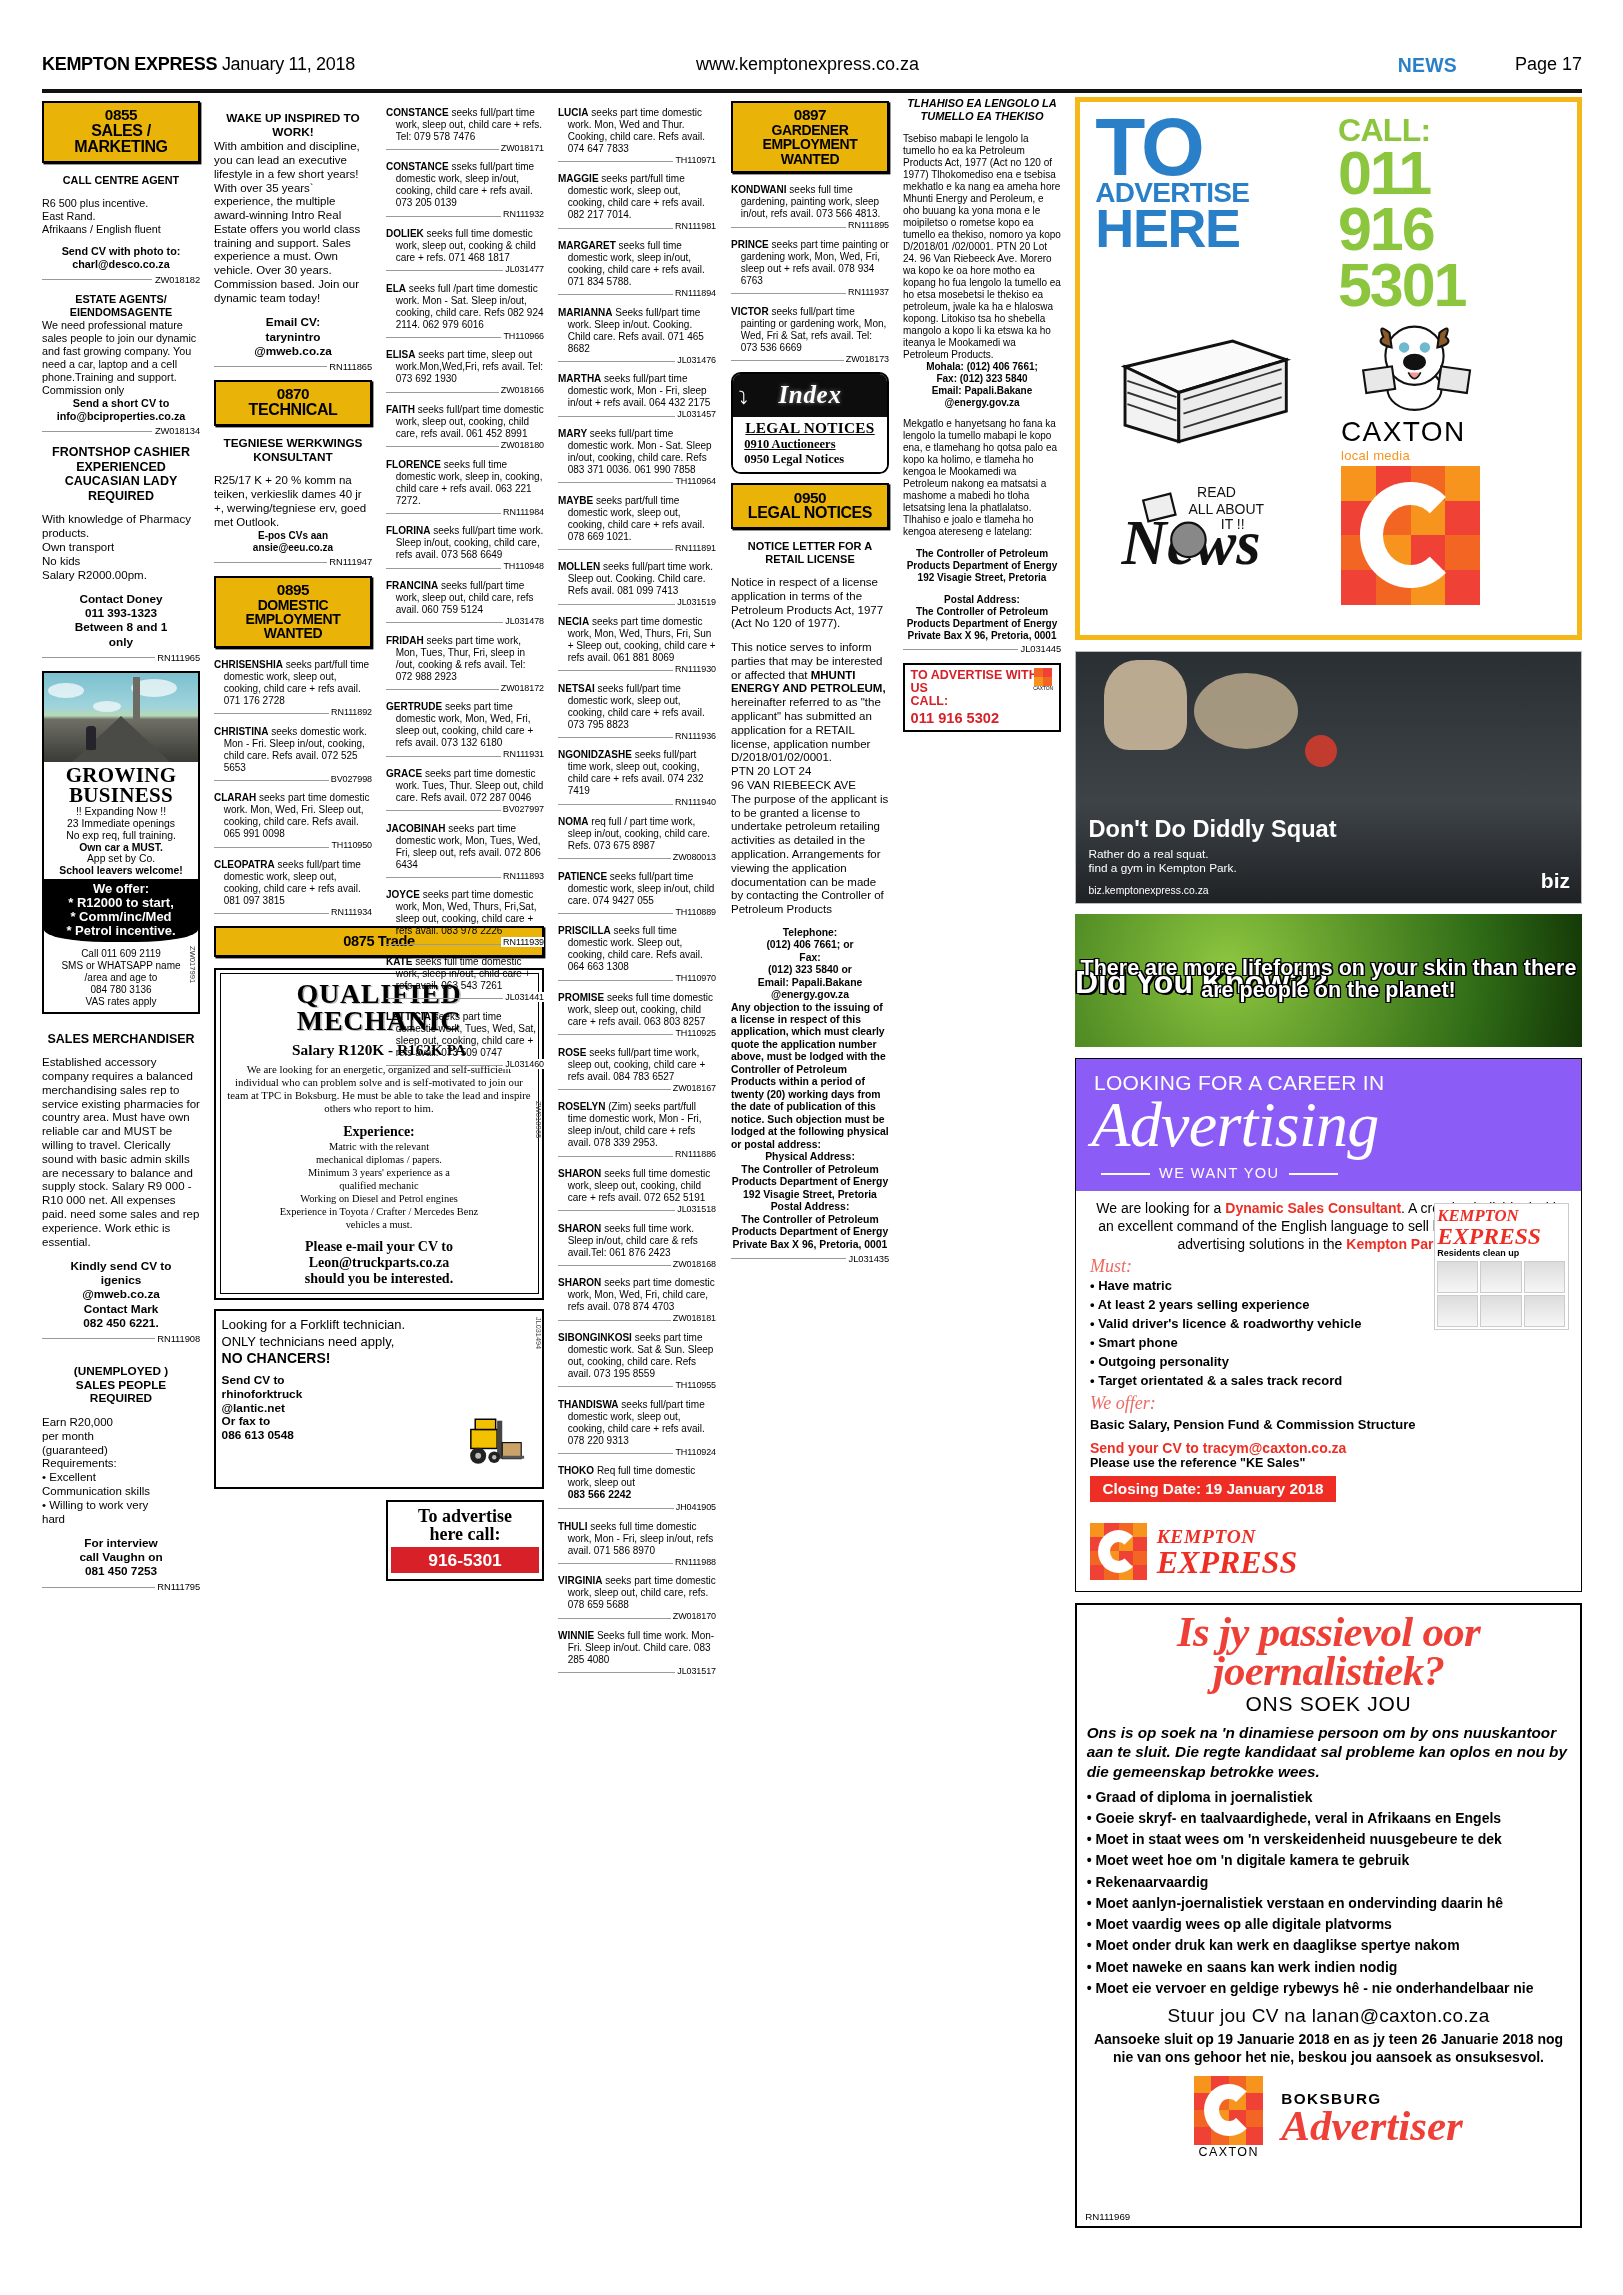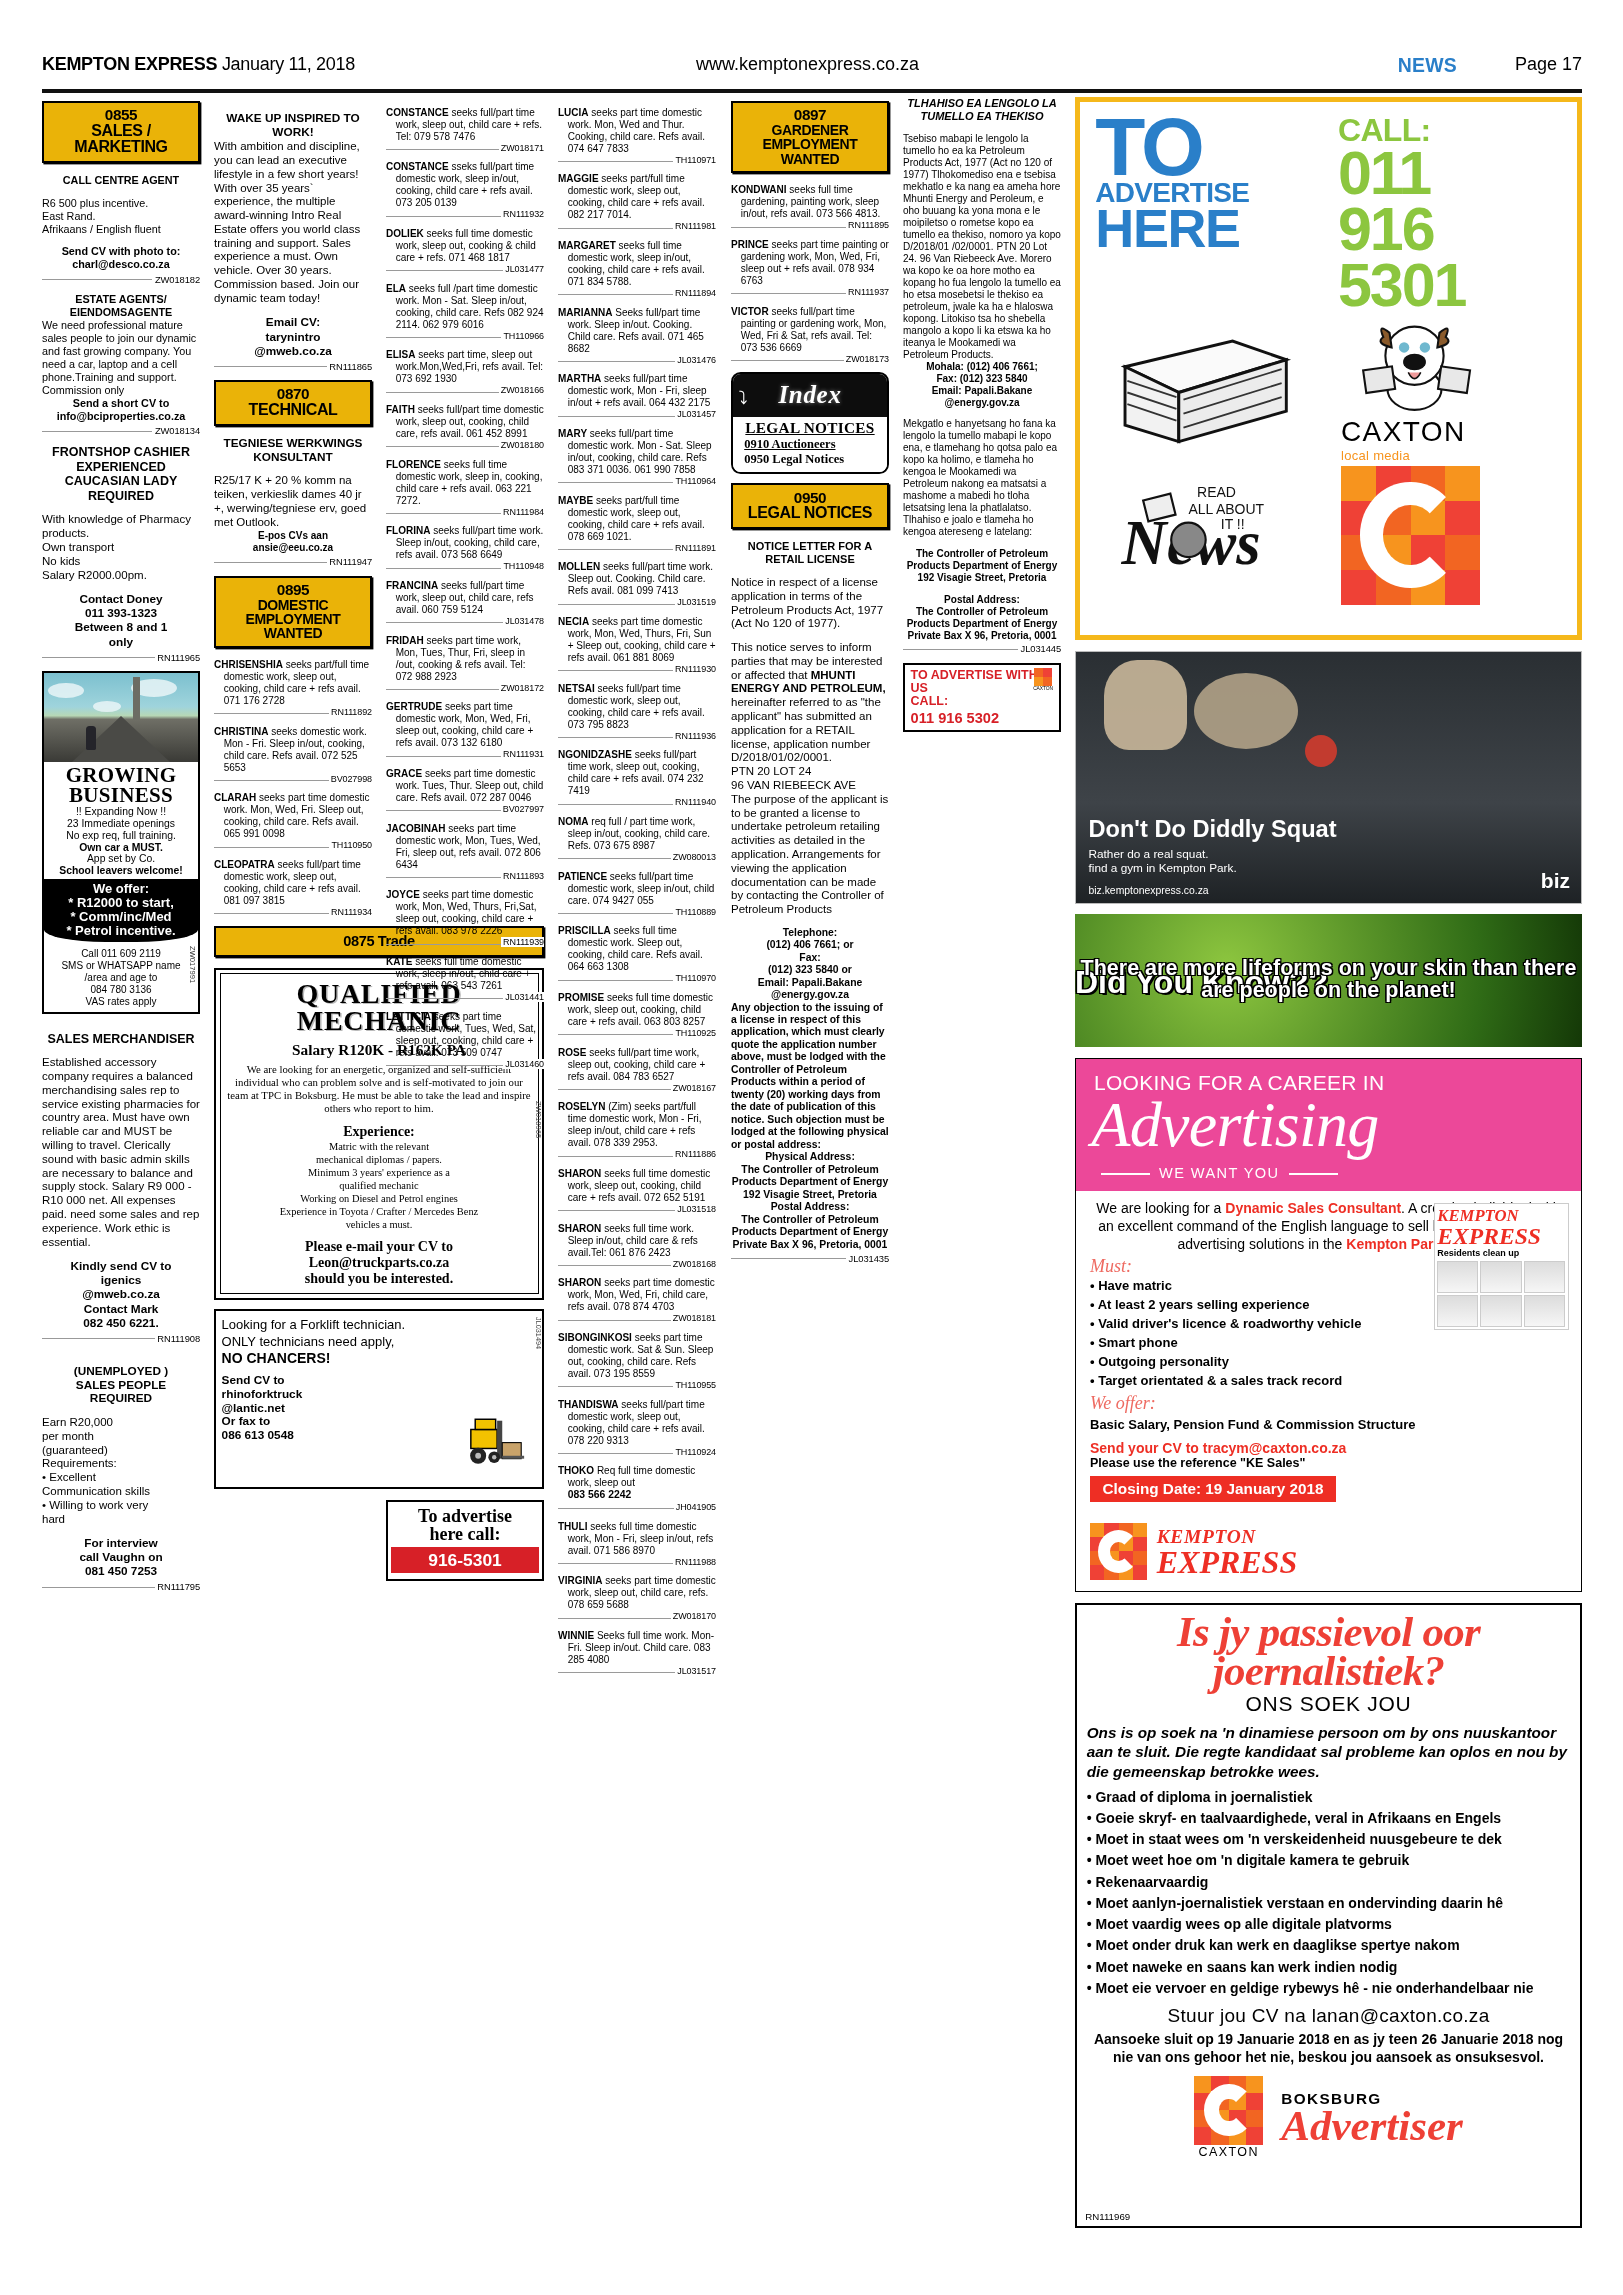--- a/index.html
+++ b/index.html
@@ -167,21 +167,21 @@
   .ad-gym .ball{ position:absolute; left:229px; top:83px; width:32px; height:32px; border-radius:50%; background:#c23b2f;}
 
   .ad-dyk { margin-top:9.7px; height:133px; position:relative; overflow:hidden;
      background:radial-gradient(circle at 30% 40%, #8dc63f, #2f6b16 70%, #143807); }
   .ad-dyk .t { position:absolute; left:0; right:0; top:8.3px; text-align:left; color:#fff; font-weight:bold;
      font-size:32px; line-height:1.0; text-shadow:2.1px 2.1px 0 #000,-1.4px -1.4px 0 #000, 1.4px -1.4px 0 #000, -1.4px 1.4px 0 #000;margin-top:44px;}
   .ad-dyk .s { position:absolute; left:4.2px; right:4.2px; top:43px; text-align:center; color:#fff; font-weight:bold;
      font-size:21.5px; line-height:1.06; text-shadow:1.4px 1.4px 0 #000,-1.4px -1.4px 0 #000,1.4px -1.4px 0 #000,-1.4px 1.4px 0 #000;}
 
   .ad-career { margin-top:11px; border:1.4px solid #000; background:#fff; position:relative; height:534px; overflow:hidden;}
-  .ca-top { background:#ec4899; height:132px; position:relative;padding-left:16px;}
+  .ca-top { background:#8b5cf6; height:132px; position:relative;padding-left:16px;}
   .ca-look{ position:absolute; left:18px; top:12.5px; color:#fff; font-size:21px; letter-spacing:0.3px;}
   .ca-word{ position:absolute; left:15.3px; top:29px; color:#fff; font-size:64px; font-style:italic;
      font-family:"Liberation Serif", serif; letter-spacing:-0.7px;}
   .ca-want{ position:absolute; left:83px; bottom:9.7px; color:#fff; font-size:14.6px; letter-spacing:1.4px;}
   .ca-want::before,.ca-want::after{ content:""; position:absolute; top:52%; width:49px; height:1.4px; background:#fff;}
   .ca-want::before{ left:-58px;} .ca-want::after{ right:-58px;}
   .ca-body{ padding:8.3px 14px 4.2px; }
   .ca-lead{ font-size:14px; line-height:1.3; text-align:center; }
   .ca-lead .hi { color:#ee2e24; font-weight:bold; }
   .ca-must{ color:#ee6a61; font-size:18px; font-style:italic; font-family:"Liberation Serif", serif; margin-top:2.8px;}

